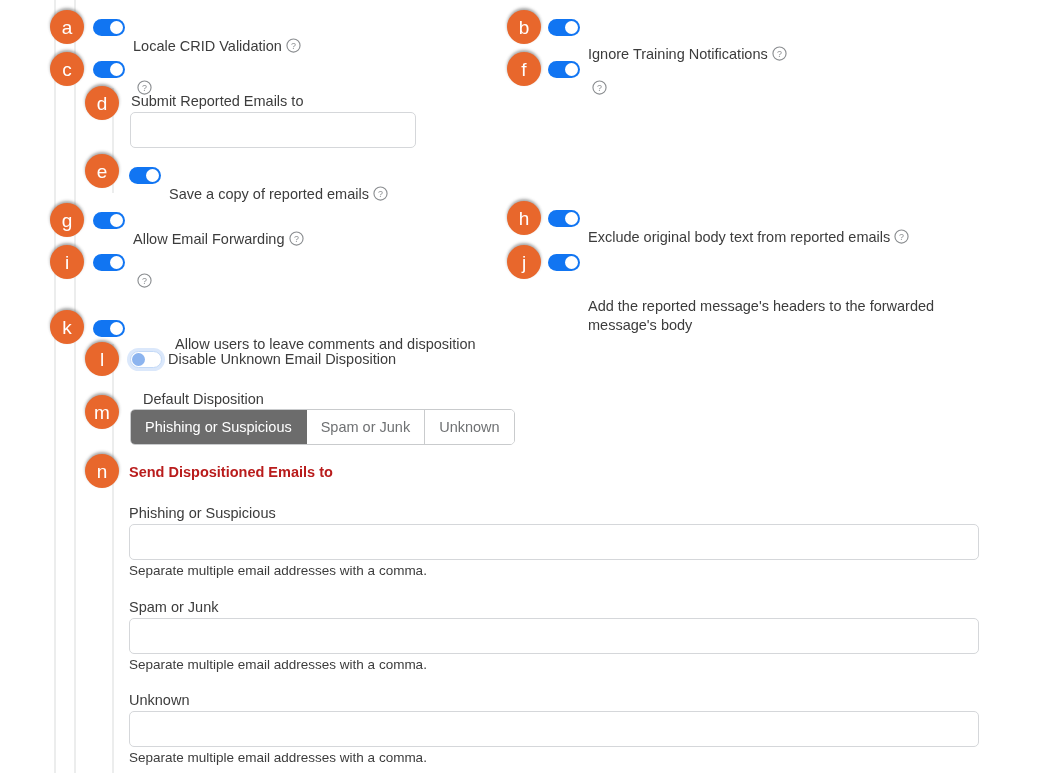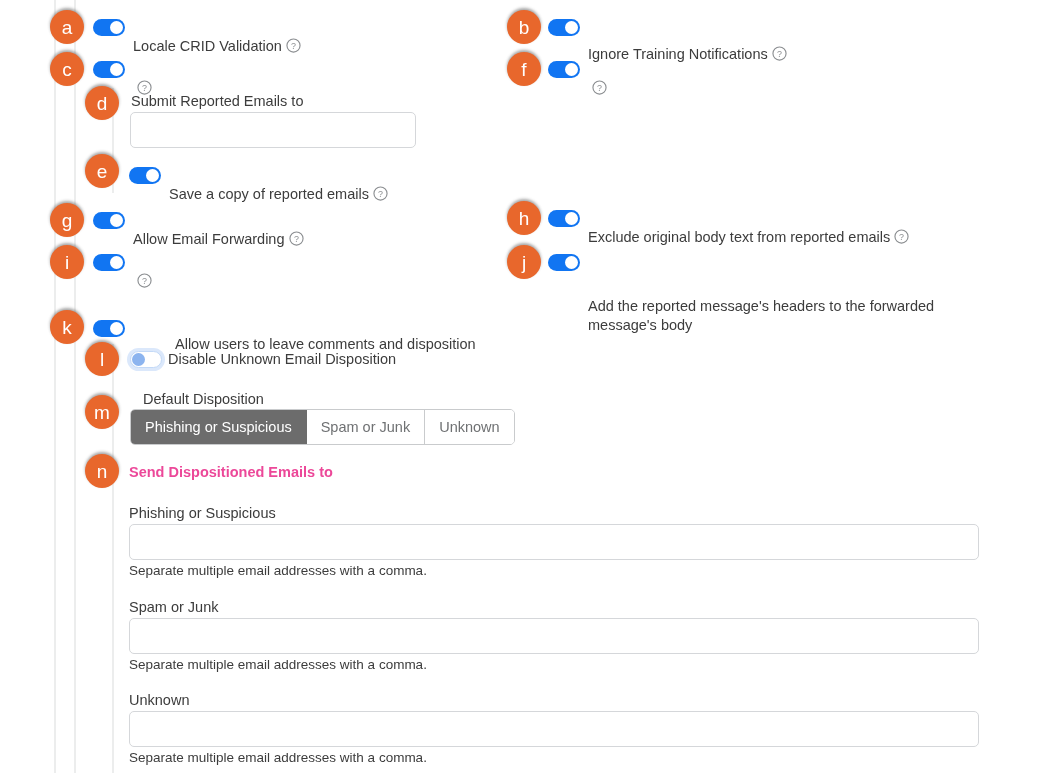--- a/index.html
+++ b/index.html
@@ -80,21 +80,21 @@
 
   
   .label {
     position: absolute;
     font-size: 14.5px;
     color: #3c3c3c;
     line-height: 19px;
     z-index: 5;
     white-space: pre-line;
   }
-  .label.bold { font-weight: bold; color: #ec4899; }
+  .label.bold { font-weight: bold; color: #b91c1c; }
 
   
   .help-icon {
     display: inline-block;
     vertical-align: -2px;
     margin-left: 4px;
   }
 
   
   .field {

